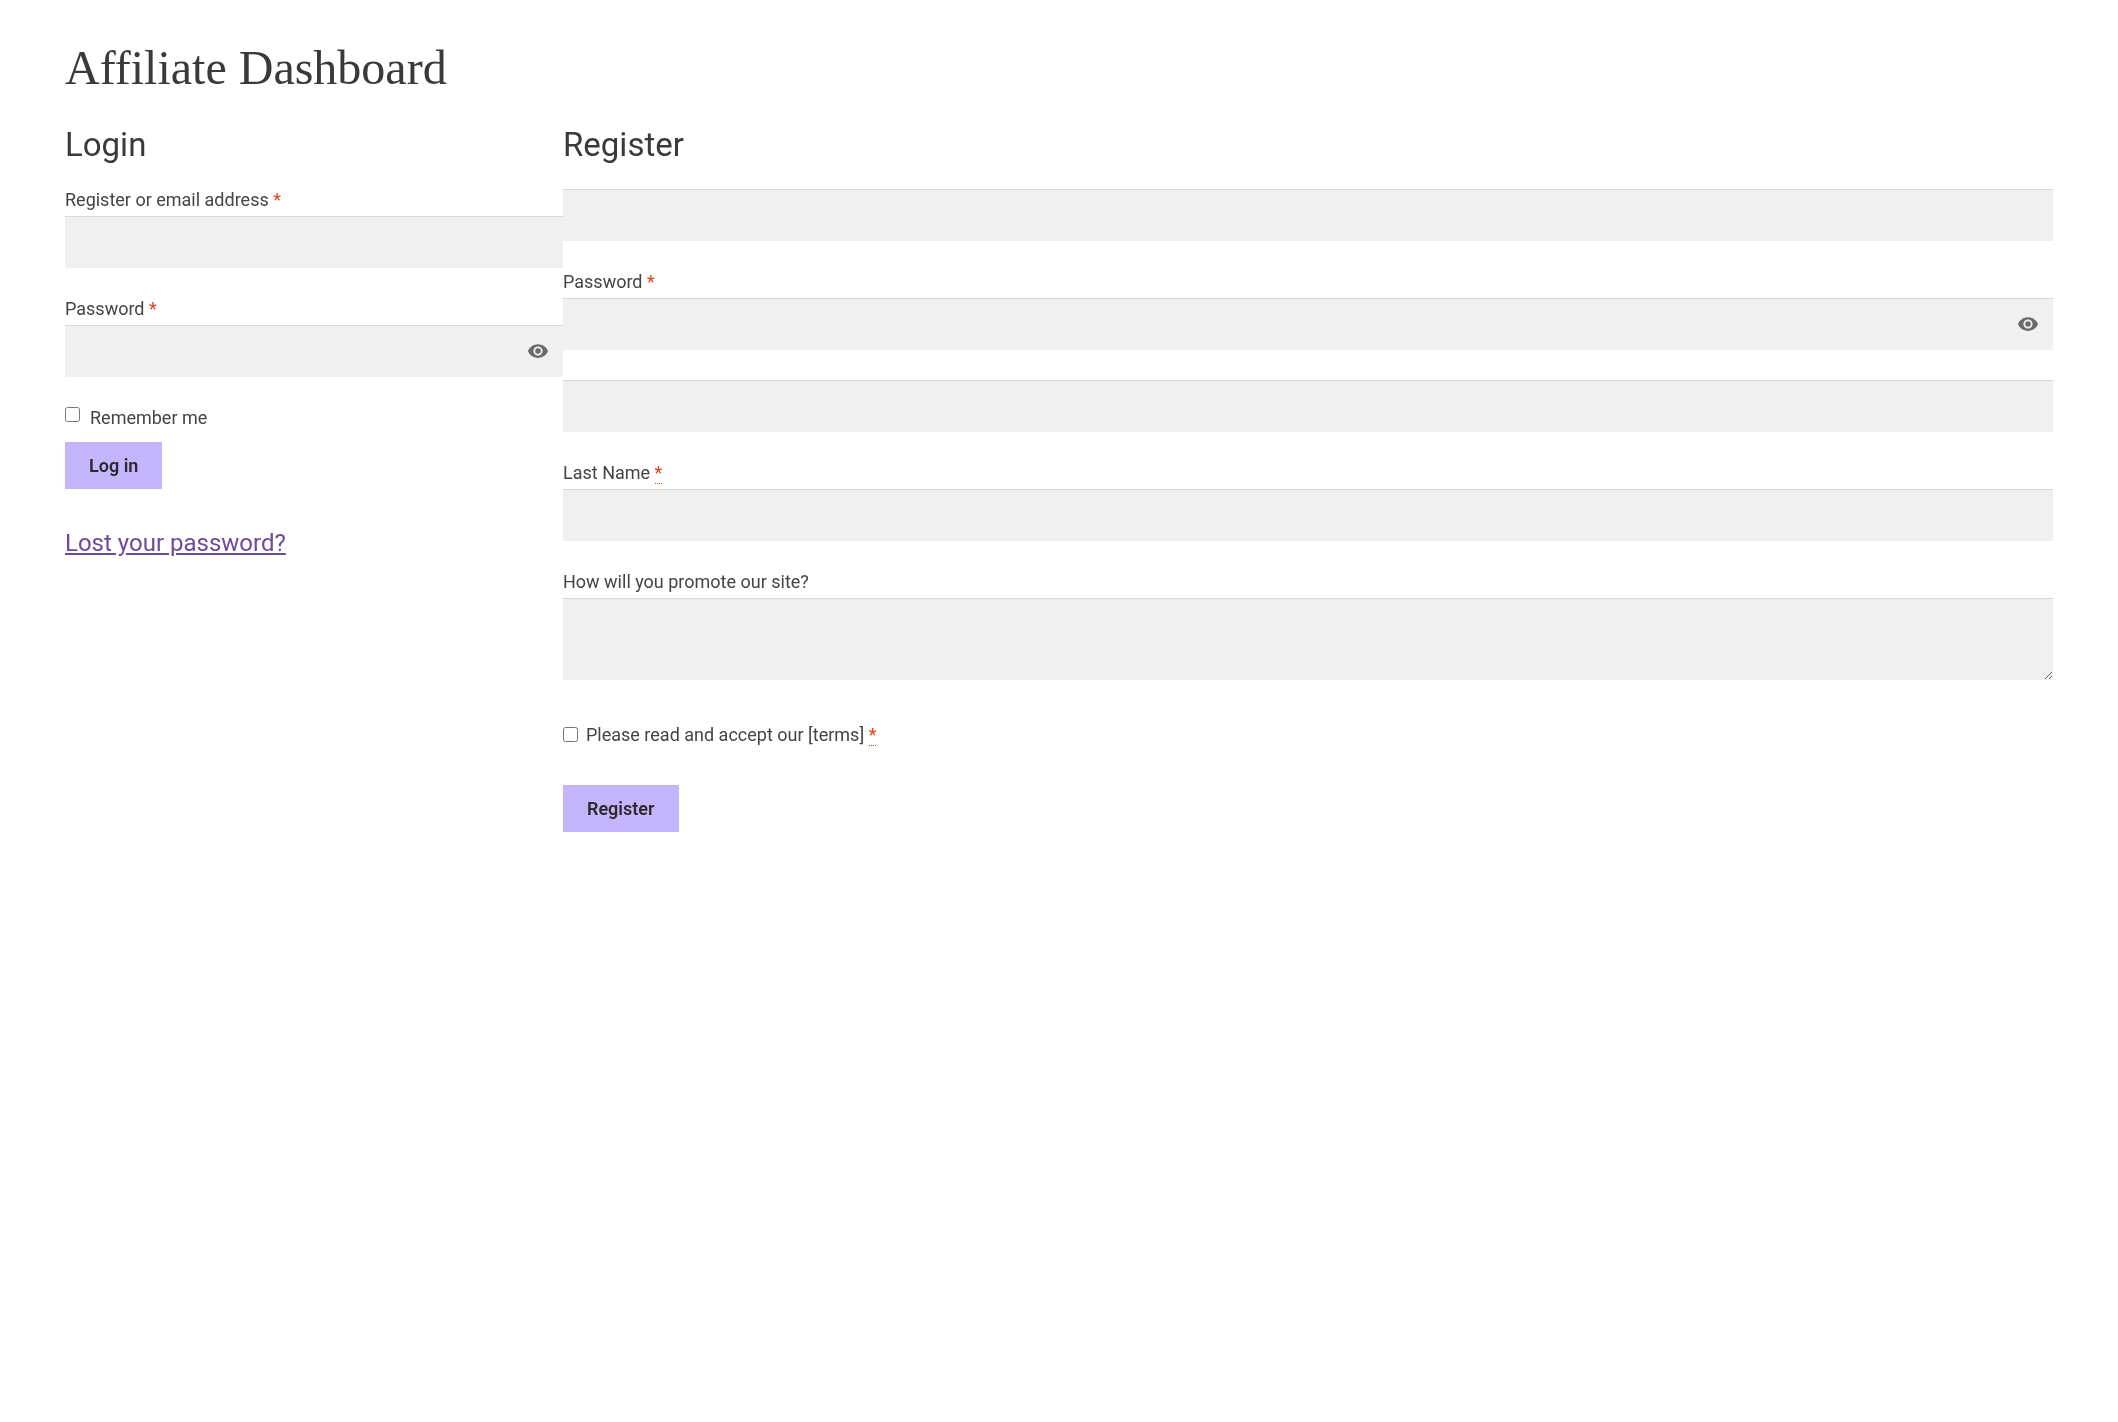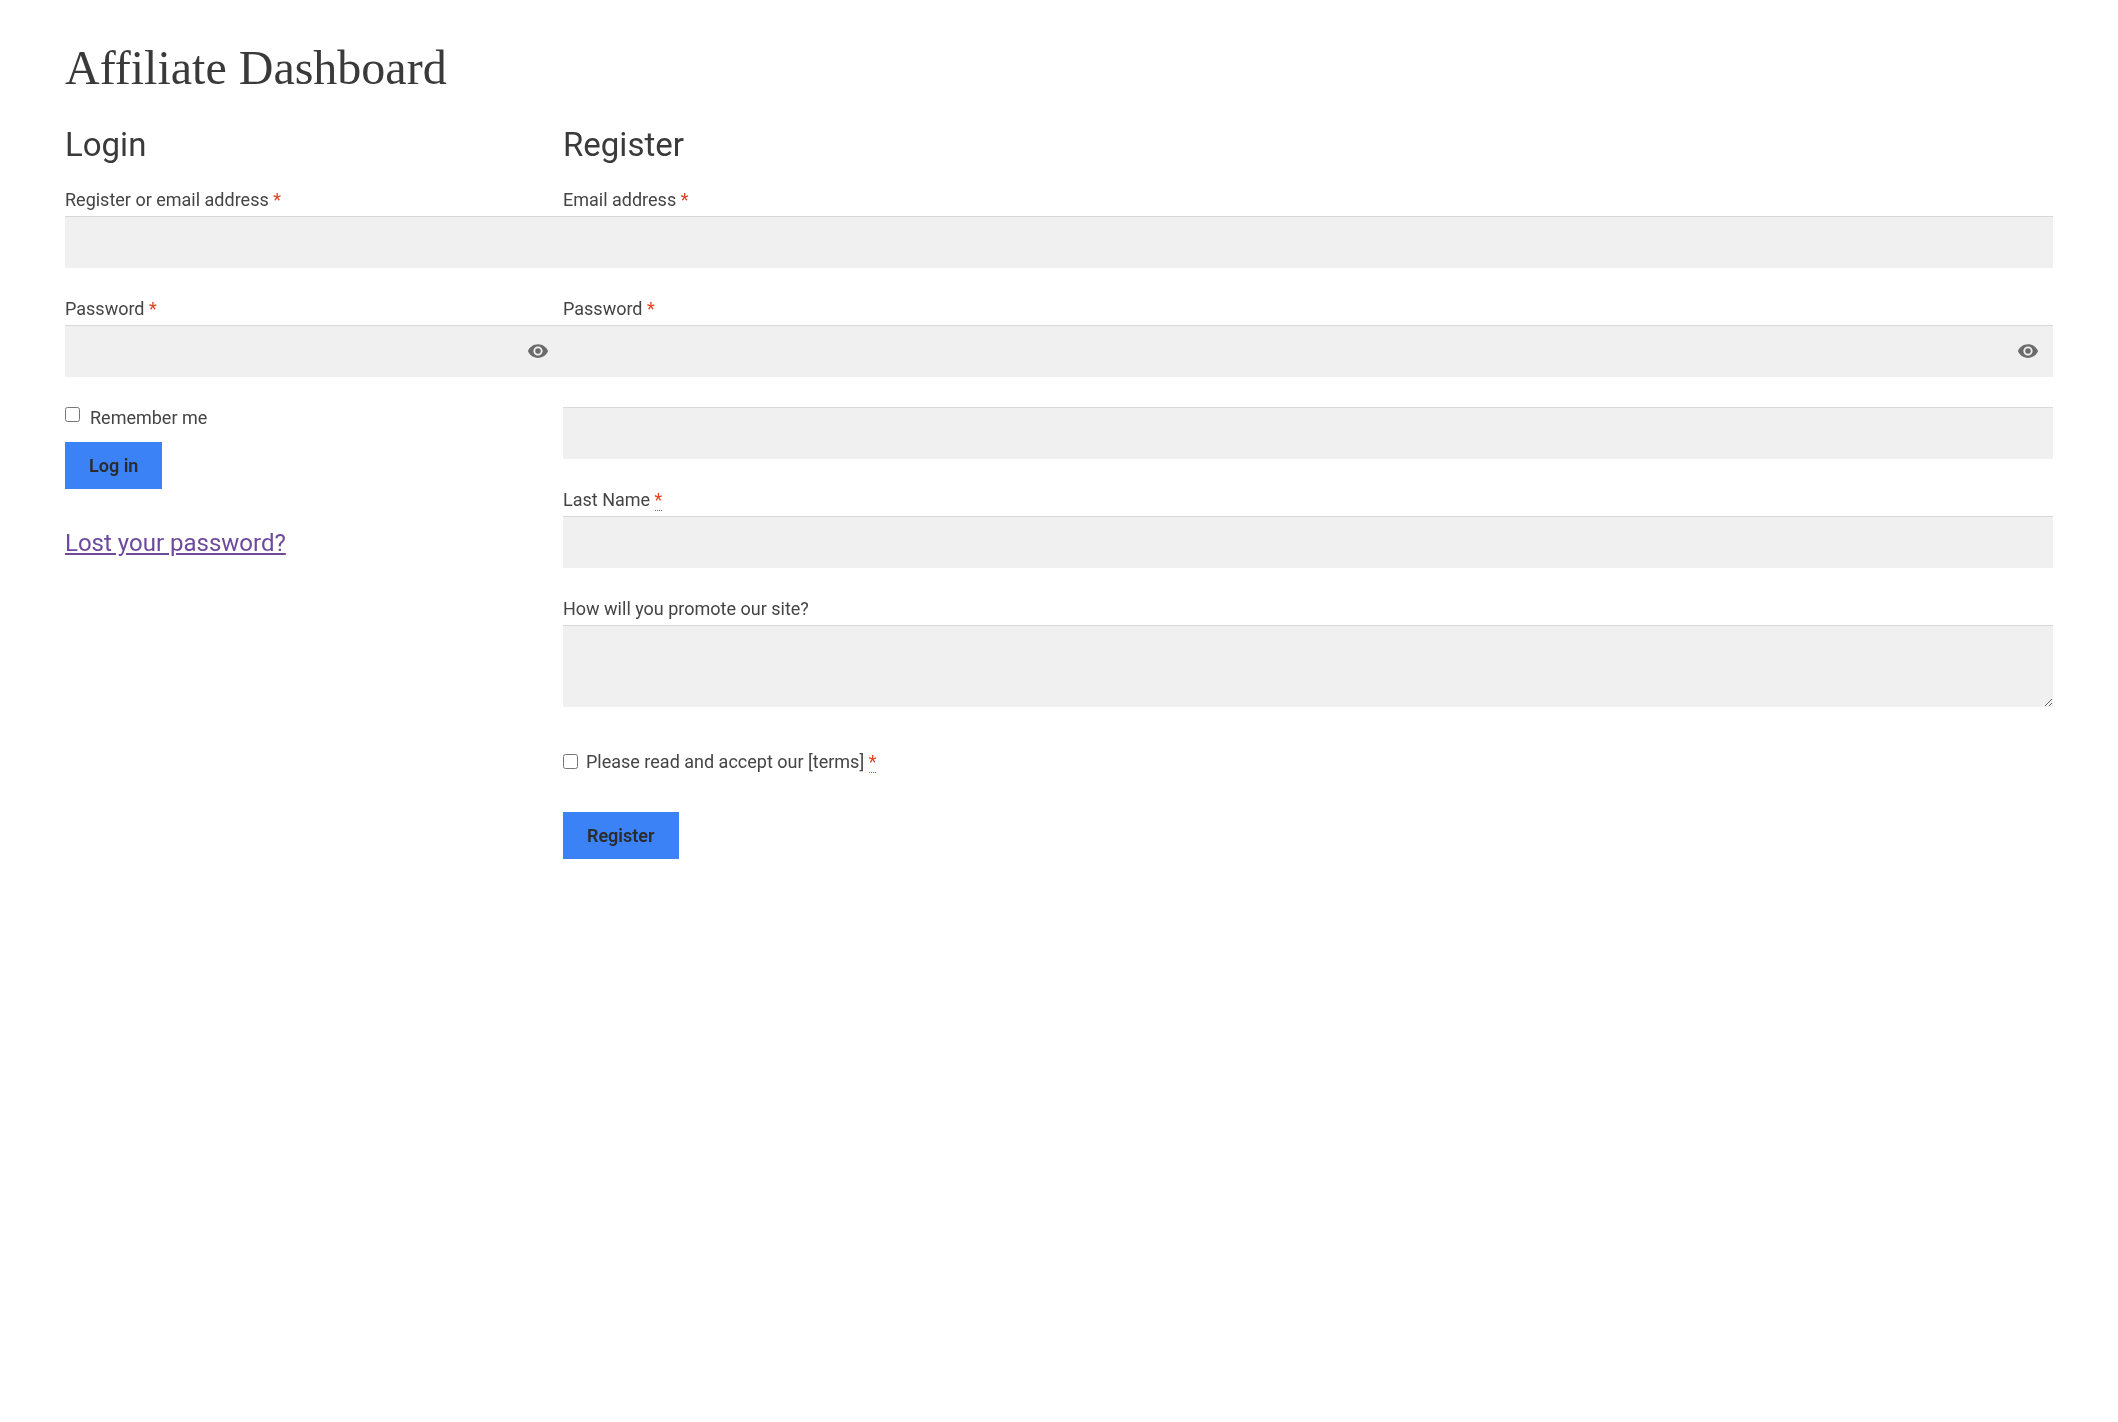--- a/index.html
+++ b/index.html
@@ -93,21 +93,21 @@
       margin-bottom: 14px;
       font-size: 18px;
       color: #444;
     }
     .checkbox-row input[type="checkbox"] {
       width: 15px;
       height: 15px;
       cursor: pointer;
     }
     .btn {
-      background: #3b82f6;
+      background: #c4b5fd;
       border: none;
       padding: 13px 24px;
       font-size: 18px;
       font-weight: 600;
       color: #2b2b2b;
       cursor: pointer;
       font-family: inherit;
     }
     .lost-link-row {
       margin-top: 40px;
@@ -172,23 +172,20 @@
 
     <div class="lost-link-row">
       <a href="#" class="lost-link">Lost your password?</a>
     </div>
   </div>
 
   <div class="col-register">
     <h2 class="section-title">Register</h2>
 
     <div class="form-row">
-      <label class="form-label">
-        <span>Email address </span><span class="required">*</span>
-      </label>
       <input type="text" class="text-input" style="">
     </div>
 
     <div class="form-row">
       <label class="form-label">
         <span>Password </span><span class="required">*</span>
       </label>
       <div class="password-wrapper">
         <input type="password" class="text-input" style="">
         <span class="eye-icon">

